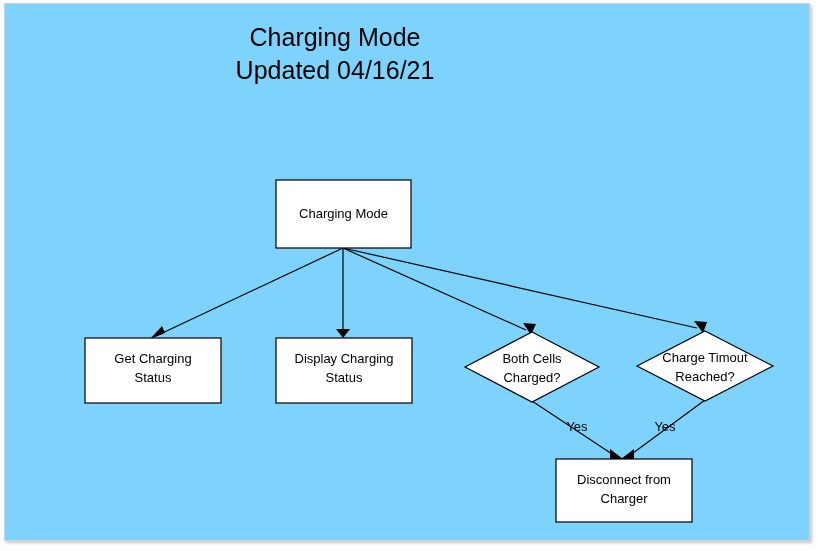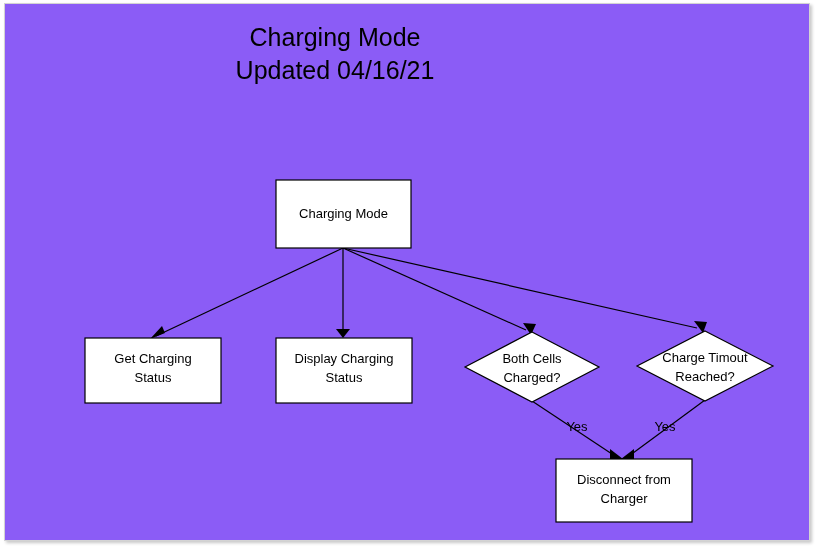--- a/index.html
+++ b/index.html
@@ -23,21 +23,21 @@
     border: 1px solid #d3d3d3;
     box-sizing: border-box;
     box-shadow: 2px 2px 3px rgba(0,0,0,0.22);
   }
   #diagram-canvas {
     position: absolute;
     left: 0;
     top: 0;
     width: 100%;
     height: 100%;
-    background: #8b5cf6;
+    background: #7dd3fc;
   }
   #diagram-svg {
     position: absolute;
     left: 0;
     top: 0;
   }
   .node-text {
     font-family: "Liberation Sans", sans-serif;
     font-size: 13px;
     fill: #000000;

